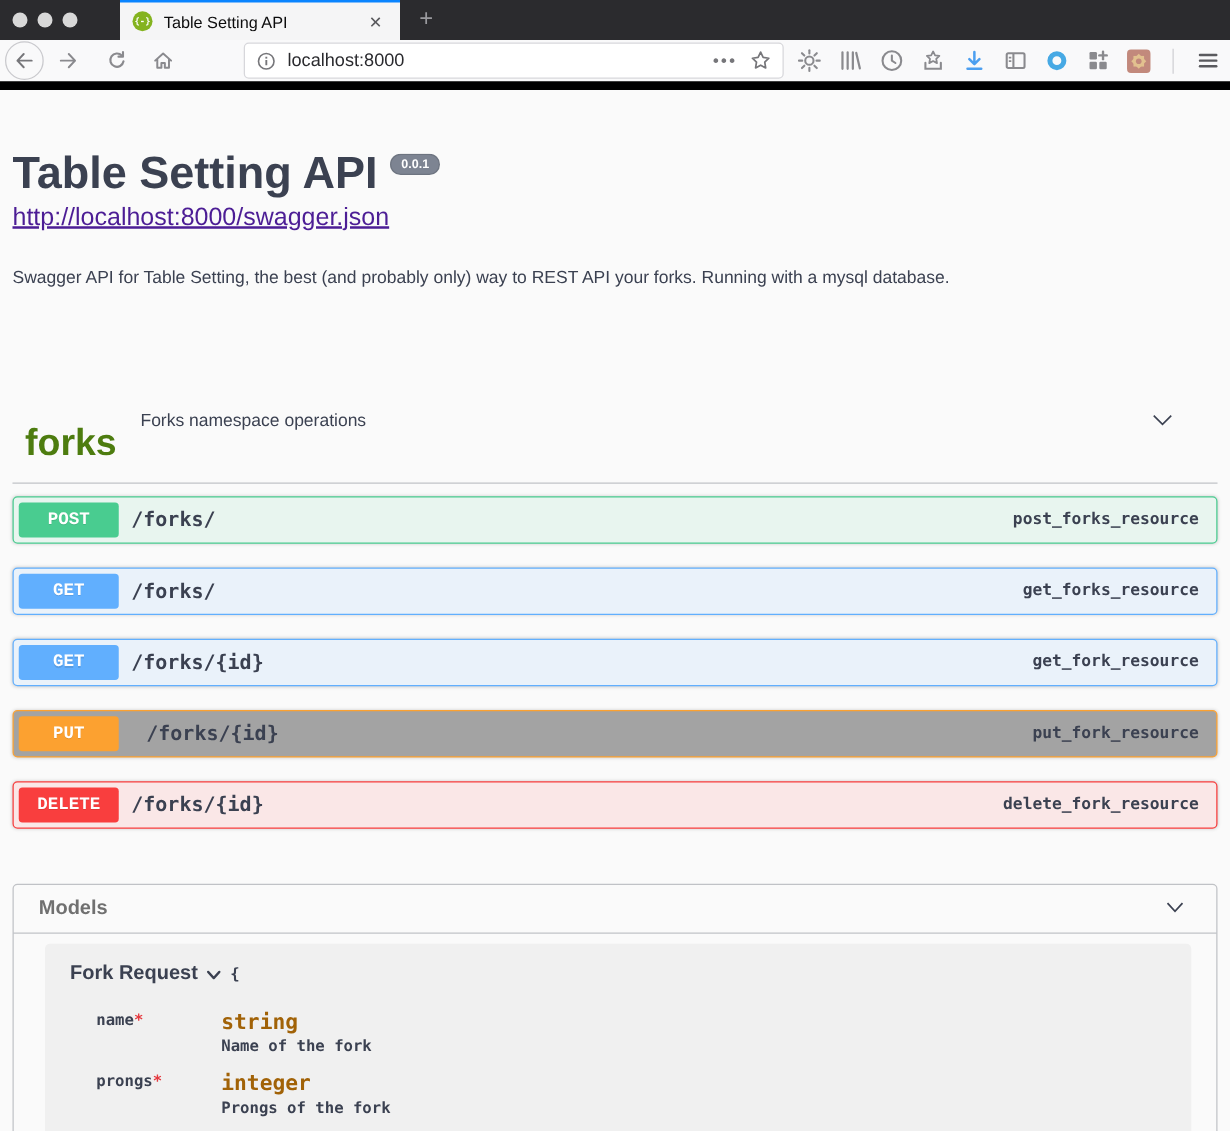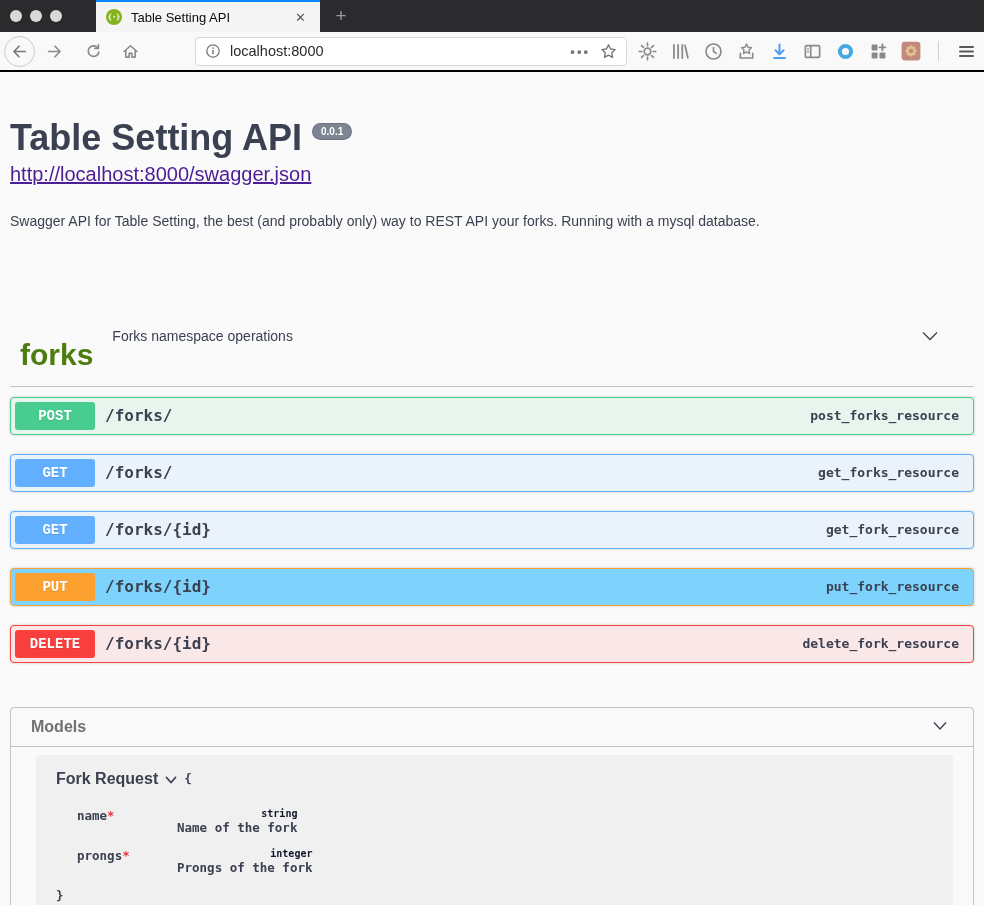--- a/index.html
+++ b/index.html
@@ -29,21 +29,21 @@
     white-space: nowrap; overflow: hidden; }
   .tab .tab-close { color: #5a5a5e; font-size: 13px; padding: 2px 4px; cursor: default; }
   .newtab {
     position: absolute; left: 322px; top: 0; width: 38px; height: 32px;
     color: #9a9a9e; font-size: 19px; font-weight: 300;
     display: flex; align-items: center; justify-content: center;
   }
 
   
   .navbar {
-    height: 40px; background: #f9f9fa; border-bottom: 2px solid #000000;
+    height: 40px; background: #f9f9fa; border-bottom: 7px solid #000000;
     display: flex; align-items: center; padding: 0 8px;
   }
   .navbtn { width: 28px; height: 28px; display: flex; align-items: center; justify-content: center; margin-right: 5px; }
   .navbtn.circle { border: 1px solid #c9c9cd; border-radius: 50%; width: 31px; height: 31px; margin-left: -4px; }
   .urlbar {
     width: 432px; height: 29px; margin-left: 46px;
     background: #fff; border: 1px solid #d7d7db; border-radius: 4px;
     display: flex; align-items: center; padding: 0 9px;
   }
   .urlbar .url-text { font-size: 14.5px; color: #2a2a2e; margin-left: 9px; flex: 1; }
@@ -95,21 +95,21 @@
   .models-body { padding: 8px 20px 20px 25px; }
   .model-box { background: #f0f0f0; border-radius: 4px; padding: 15px 20px; }
   .model-title-row { display: flex; align-items: center; }
   .model-title { font-size: 16px; font-weight: 700; color: #3b4151; }
   .model-toggle { margin: 2px 7px 0 7px; }
   .brace { font-family: "DejaVu Sans Mono", monospace; font-size: 12.5px; font-weight: 700; color: #3b4151; }
   .props { margin: 20px 0 12px 21px; }
   .prop-row { display: flex; margin-bottom: 13px; }
   .prop-name { font-family: "DejaVu Sans Mono", monospace; font-size: 12.5px; font-weight: 700; color: #3b4151; width: 100px; flex-shrink: 0; }
   .prop-star { color: #e5393f; }
-  .prop-type { font-family: "DejaVu Sans Mono", monospace; font-size: 10px; color: #0f172a; font-weight: 700; text-align: right; }
+  .prop-type { font-family: "DejaVu Sans Mono", monospace; font-size: 17px; color: #a16207; font-weight: 700; }
   .prop-desc { font-family: "DejaVu Sans Mono", monospace; font-size: 12.5px; font-weight: 700; color: #3b4151; margin-top: 1px; }
 
   svg { display: block; }
 </style>
 </head>
 <body>
 
 <div class="titlebar">
   <div class="traffic">
     <span></span>
@@ -281,21 +281,21 @@
     <div class="opblock" style="border-color: rgb(97, 175, 254); background: rgb(234, 242, 250);">
       <span class="method-badge" style="background: rgb(97, 175, 254);">GET</span>
       <span class="op-path">/forks/</span>
       <span class="op-id">get_forks_resource</span>
     </div>
     <div class="opblock" style="border-color: rgb(97, 175, 254); background: rgb(234, 242, 250);">
       <span class="method-badge" style="background: rgb(97, 175, 254);">GET</span>
       <span class="op-path">/forks/{id}</span>
       <span class="op-id">get_fork_resource</span>
     </div>
-    <div class="opblock" style="border-color: rgb(252, 161, 48); background: #7dd3fc;">
+    <div class="opblock" style="border-color: rgb(252, 161, 48); background: #a3a3a3; gap: 12px;">
       <span class="method-badge" style="background: rgb(252, 161, 48);">PUT</span>
       <span class="op-path">/forks/{id}</span>
       <span class="op-id">put_fork_resource</span>
     </div>
     <div class="opblock" style="border-color: rgb(249, 62, 62); background: rgb(250, 231, 231);">
       <span class="method-badge" style="background: rgb(249, 62, 62);">DELETE</span>
       <span class="op-path">/forks/{id}</span>
       <span class="op-id">delete_fork_resource</span>
     </div>
   </div>

